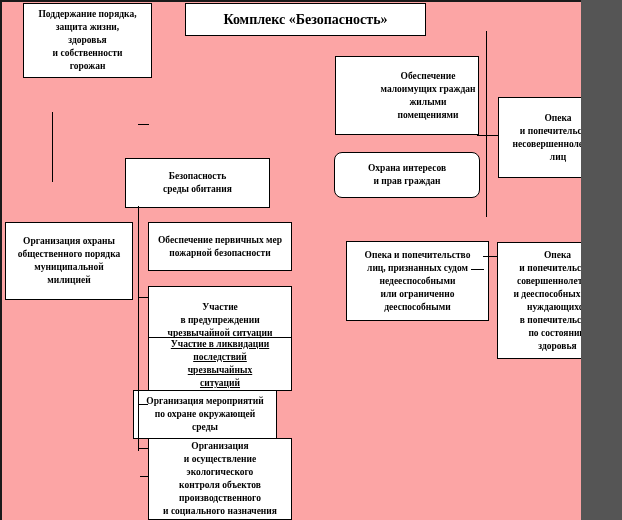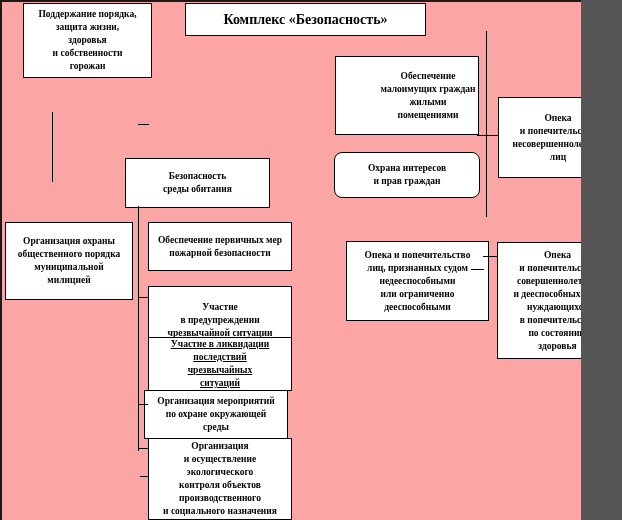--- a/index.html
+++ b/index.html
@@ -33,21 +33,21 @@
   #b-order   {left:21px; top:1px;   width:129px; height:75px;}
   #b-title   {left:183px;top:1px;   width:241px; height:33px;}
   #b-housing {left:333px;top:54px;  width:144px; height:79px;padding-left:44px;}
   #b-minors  {left:496px;top:95px;  width:120px; height:81px;}
   #b-rights  {left:332px;top:150px; width:146px; height:46px;border-radius:8px;}
   #b-habitat {left:123px;top:156px; width:145px; height:50px;}
   #b-police  {left:3px;  top:220px; width:128px; height:78px;}
   #b-fire    {left:146px;top:220px; width:144px; height:49px;}
   #b-prevent {left:146px;top:268px; width:144px; height:68px;margin-top:16px;}
   #b-liquid  {left:146px;top:335px; width:144px; height:54px;text-decoration:underline;}
-  #b-envprot {left:142px;top:388px; width:144px; height:49px;}
+  #b-envprot {left:131px;top:388px; width:144px; height:49px;}
   #b-ecology {left:146px;top:436px; width:144px; height:82px;font-family:Liberation Serif, serif;}
   #b-court   {left:344px;top:239px; width:143px; height:80px;}
   #b-adults  {left:495px;top:240px; width:121px; height:117px;}
 
   
   #l-left-vert   {left:50px; top:110px; width:1px;  height:70px;}
   #l-top-dash    {left:136px;top:122px; width:11px; height:1px;}
   #l-spine-left  {left:136px;top:204px; width:1px;  height:245px;}
   #l-tick-1      {left:136px;top:295px; width:10px; height:1px;}
   #l-tick-2      {left:136px;top:402px; width:10px; height:1px;}

